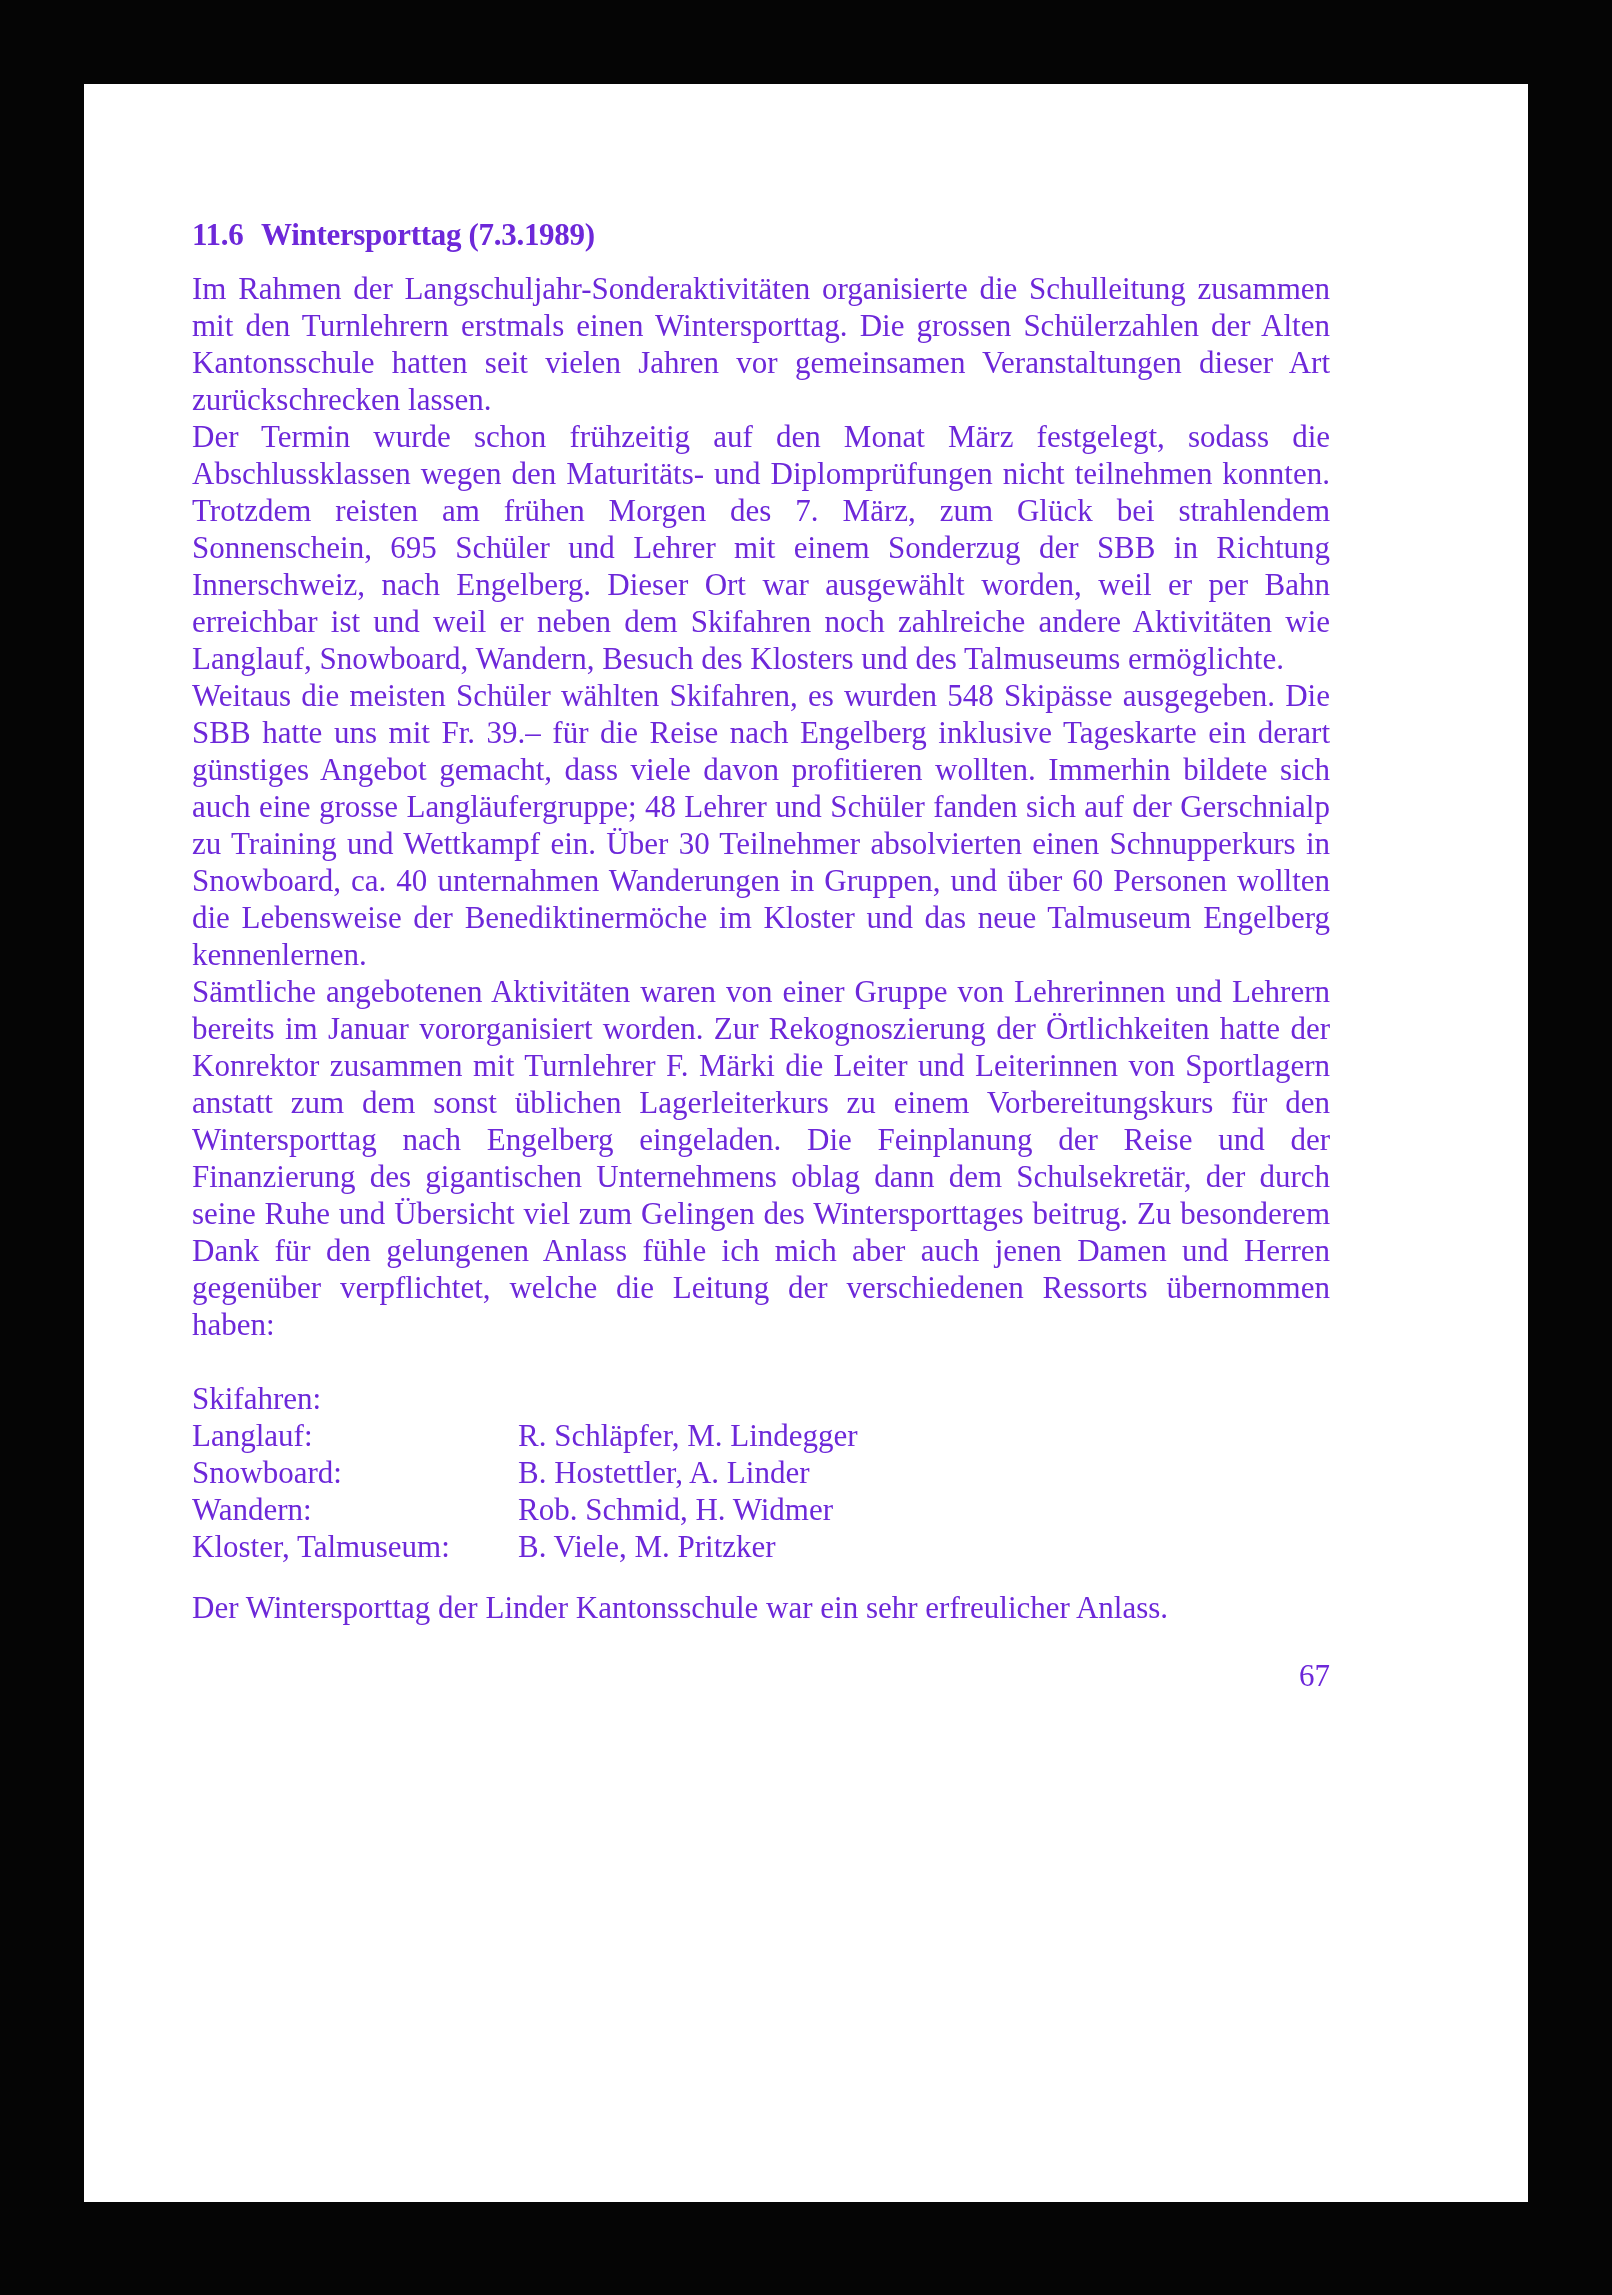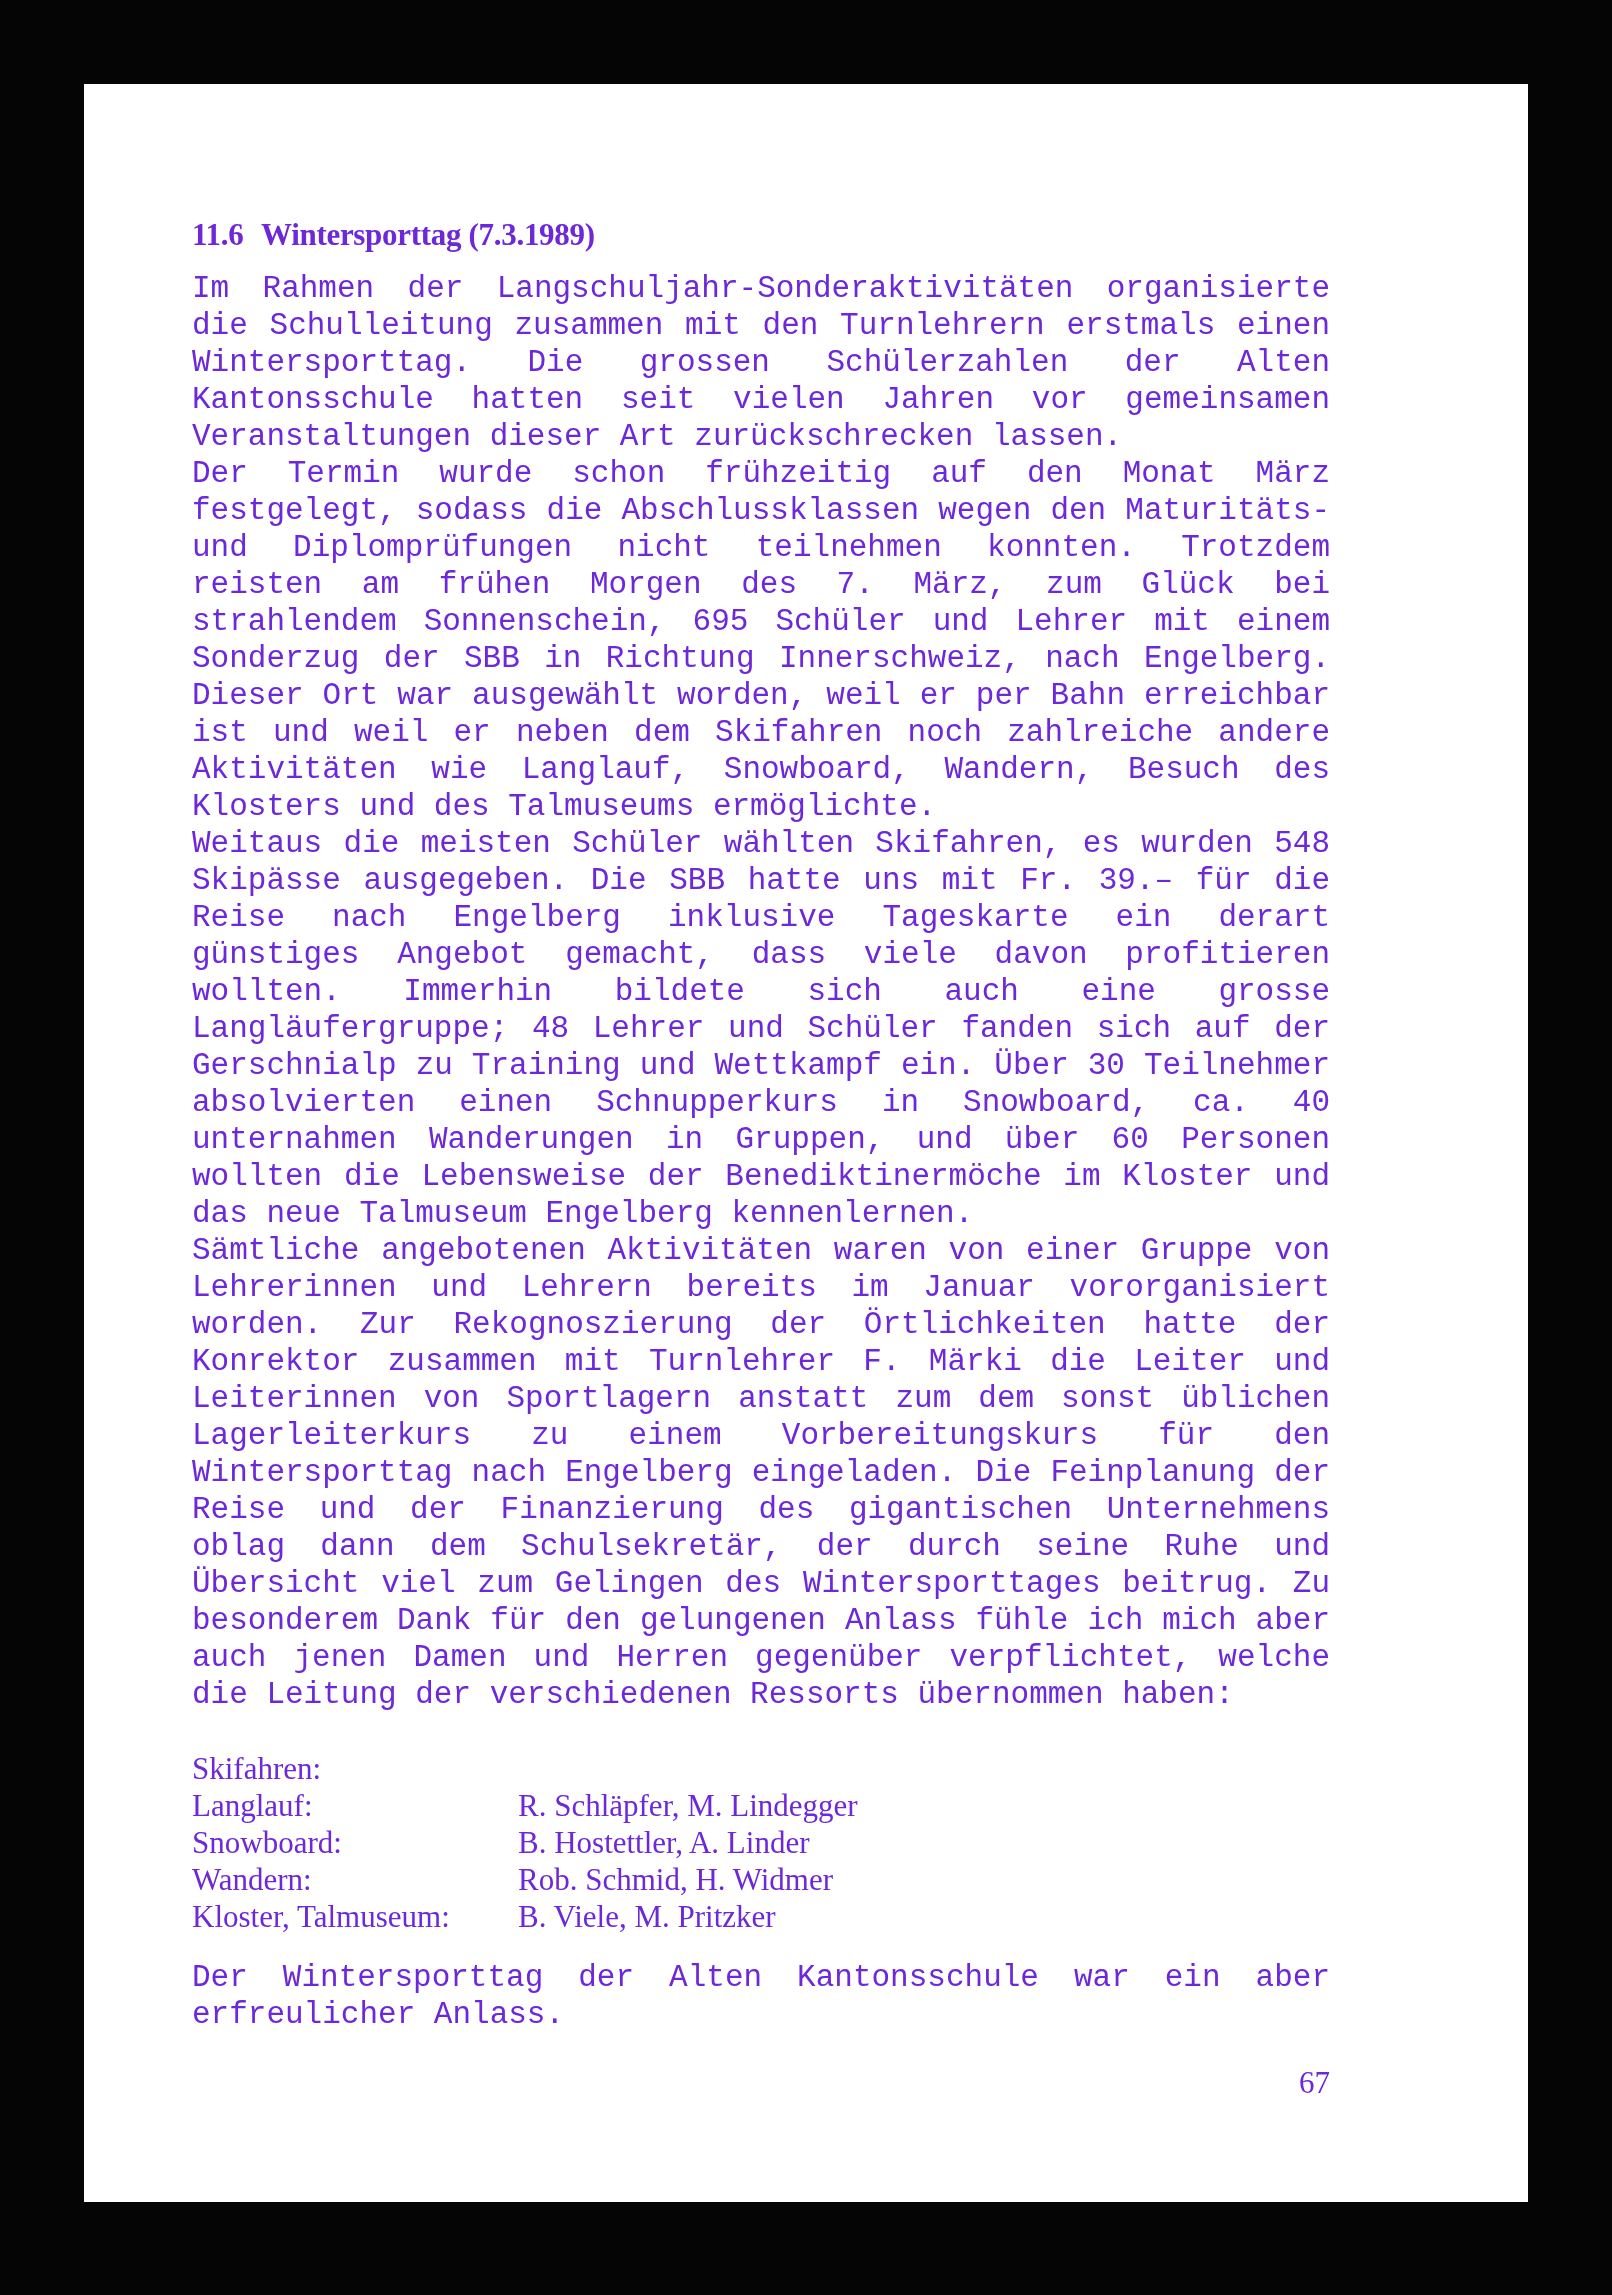--- a/index.html
+++ b/index.html
@@ -40,21 +40,20 @@
     white-space: nowrap;
   }
   .heading .num {
     display: inline-block;
     width: 69px;
   }
   p.body {
     margin: 0;
     text-align: justify;
     hyphens: manual;
-    font-family: Liberation Mono, monospace;
   }
   .resp-list {
     margin: 37px 0 24px 0;
   }
   .resp-row {
     display: flex;
     align-items: flex-start;
     justify-content: space-between;
   }
   .resp-label {
@@ -100,18 +99,18 @@
       <div class="resp-row">
         <span class="resp-label">Wandern:</span>
         <span class="resp-names">Rob. Schmid, H. Widmer</span>
       </div>
       <div class="resp-row">
         <span class="resp-label">Kloster, Talmuseum:</span>
         <span class="resp-names">B. Viele, M. Pritzker</span>
       </div>
     </div>
 
-    <p class="body">Der Wintersporttag der Alten Kantonsschule war ein aber erfreulicher Anlass.</p>
+    <p class="body">Der Wintersporttag der Linder Kantonsschule war ein sehr erfreulicher Anlass.</p>
 
     <div class="pagenum">67</div>
   </div>
 </div>
 
 
 </body></html>

